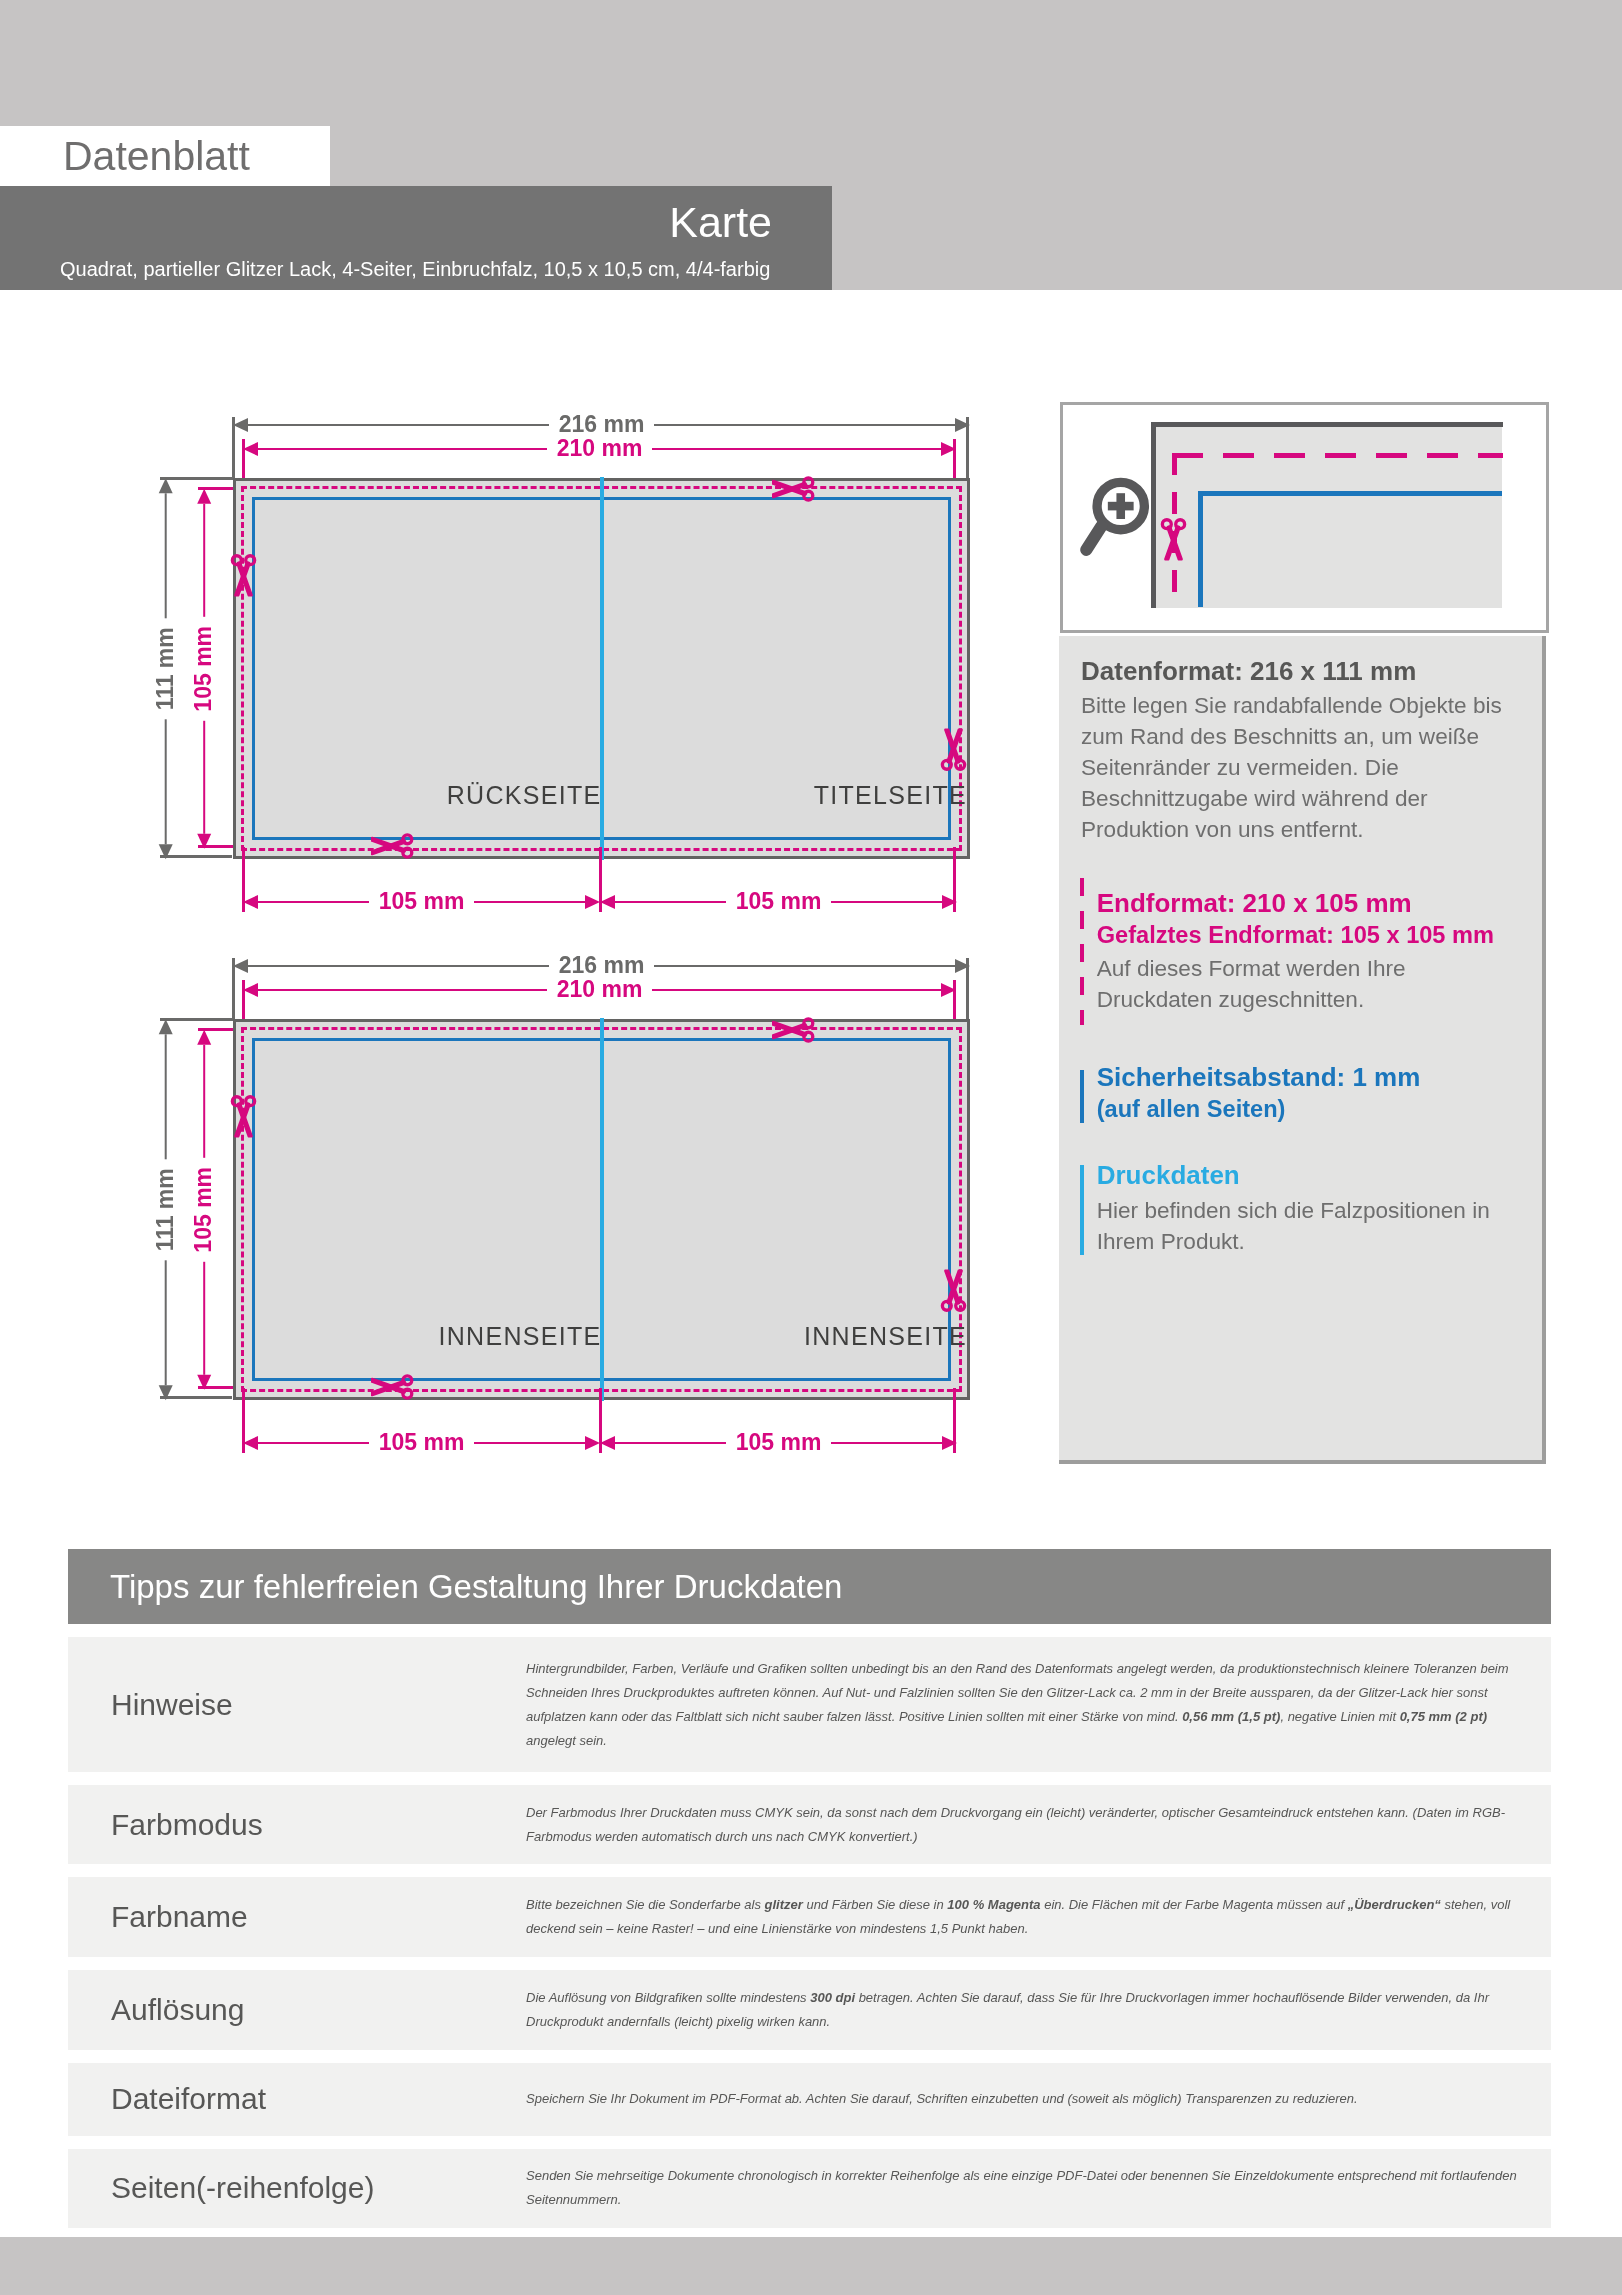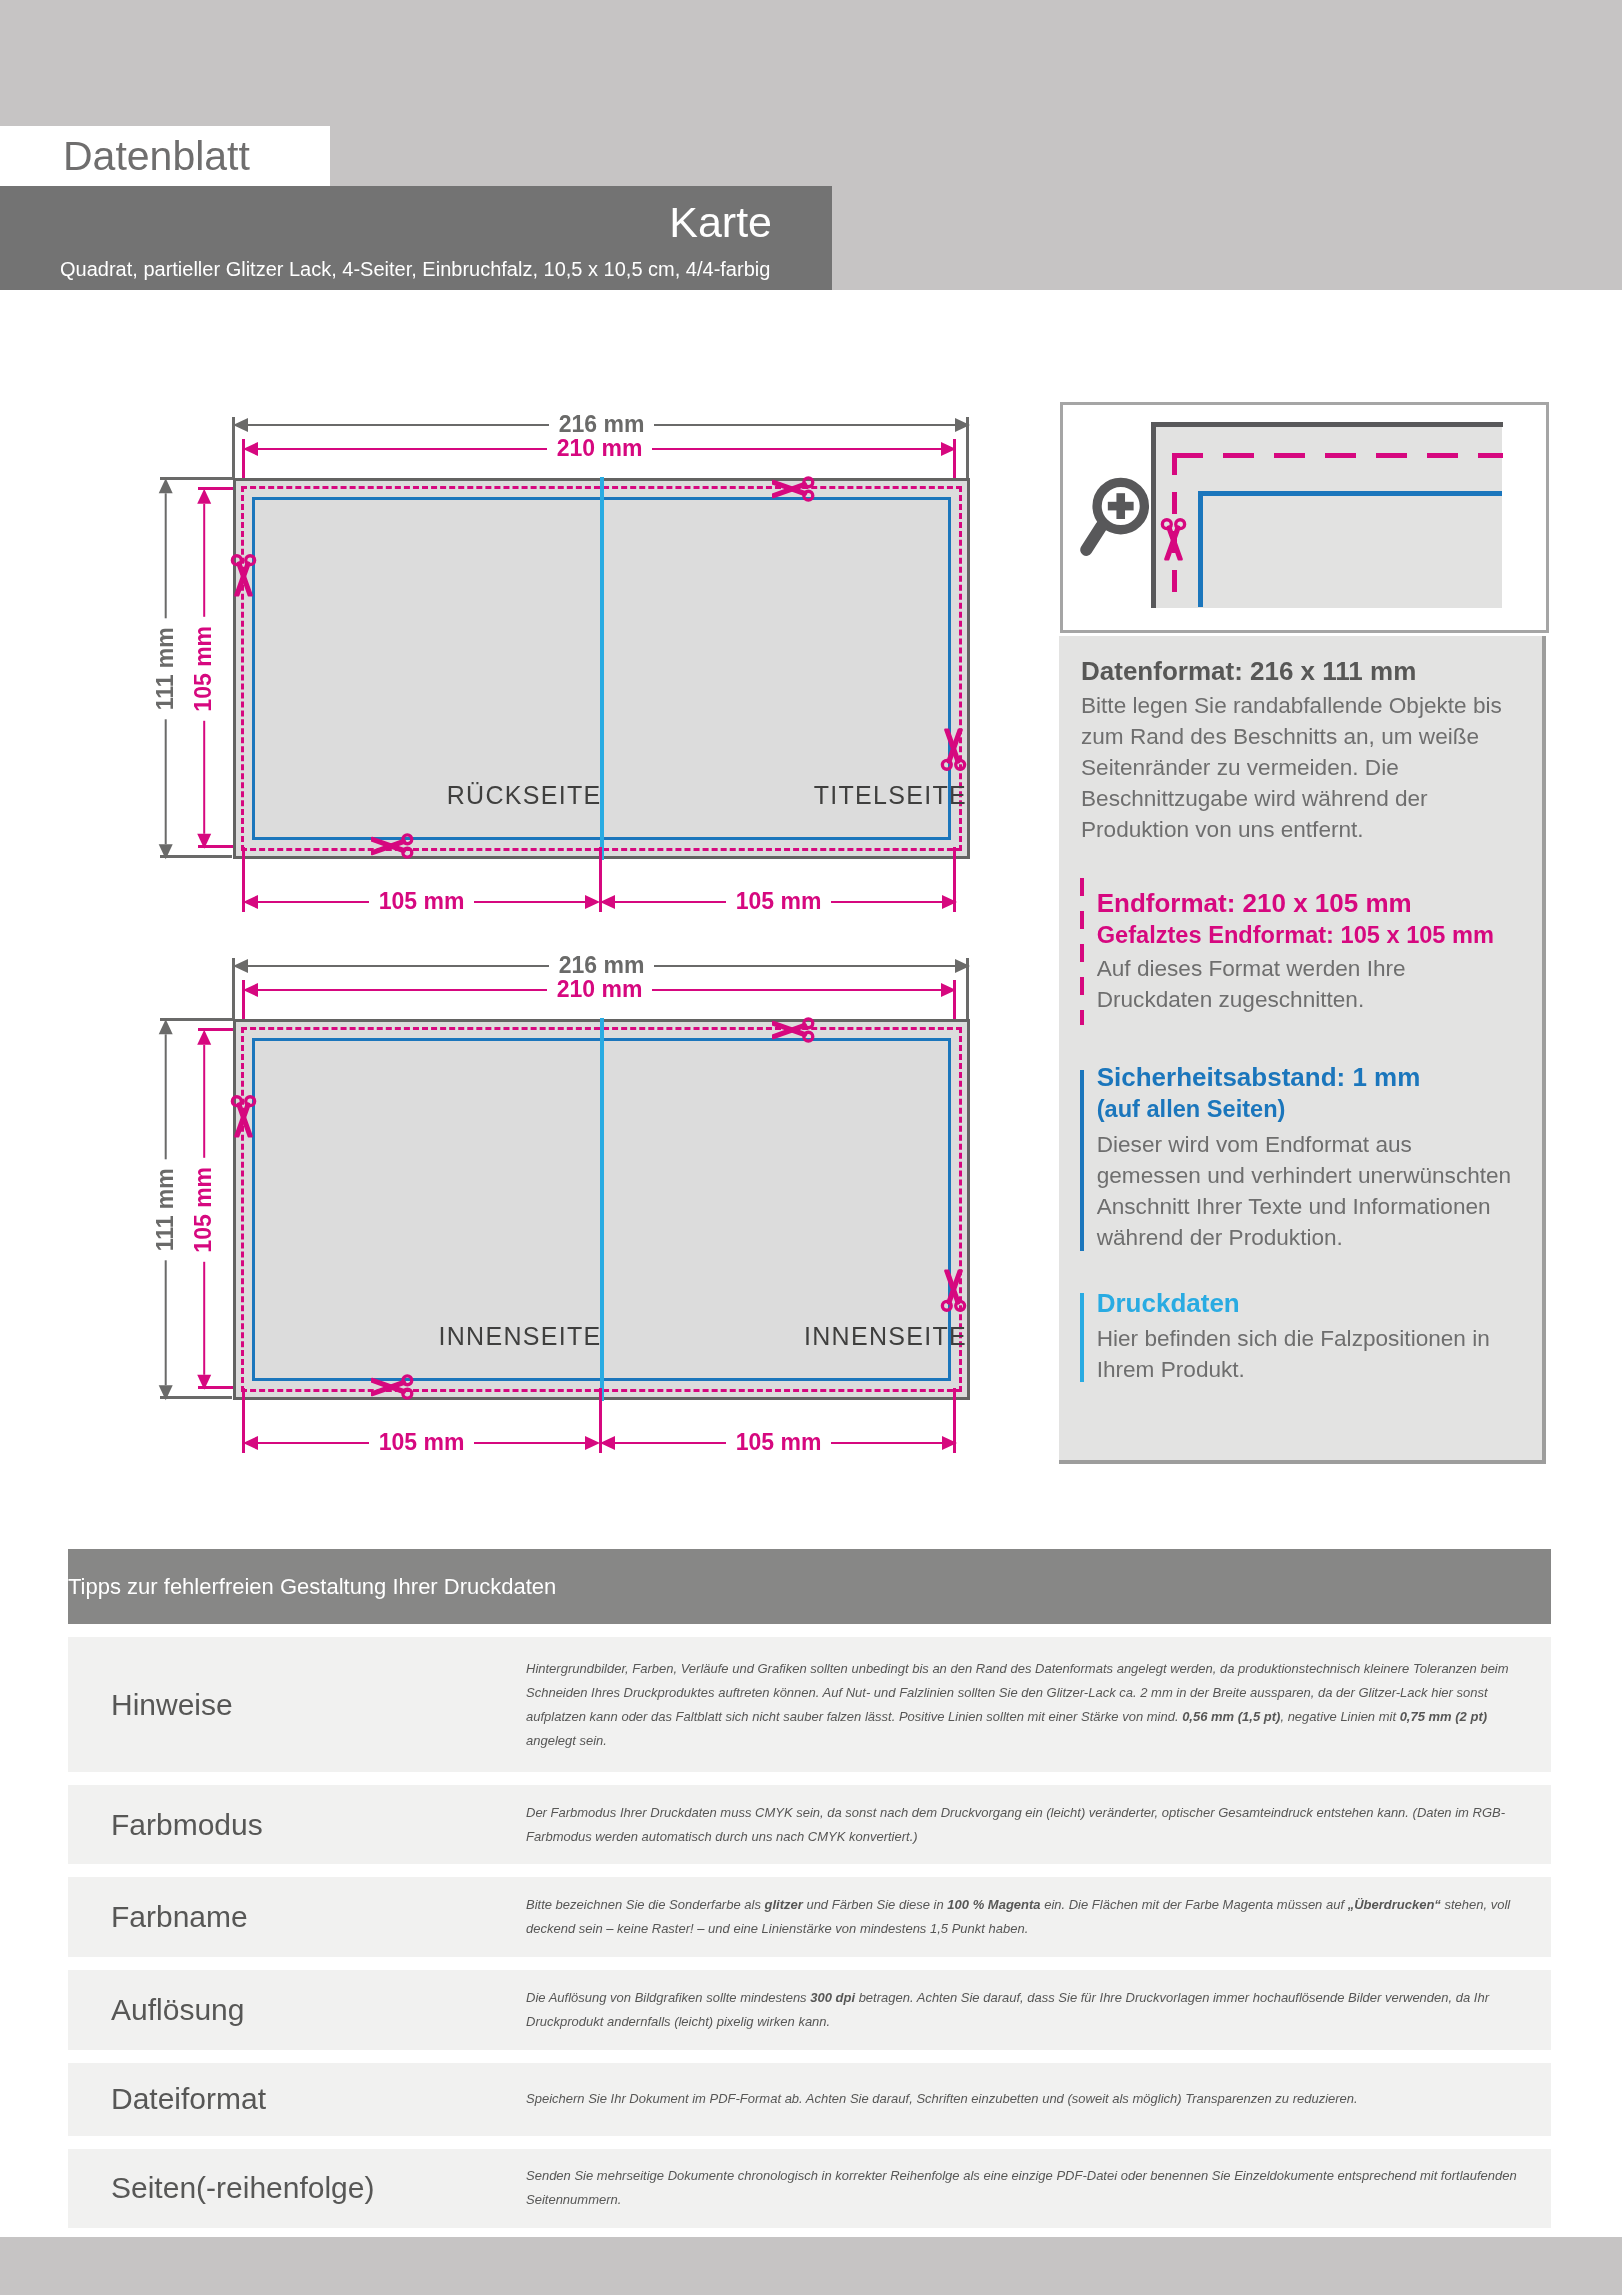--- a/index.html
+++ b/index.html
@@ -76,21 +76,21 @@
   .sec-sicherheit h3{color:#1b76bc;}
   .sec-sicherheit .sub{margin:1.3px 0 0 0;font-size:23.6px;font-weight:bold;color:#1b76bc;}
   .sec-falz{margin-top:35px;padding-left:15.7px;}
   .sec-falz .bar{top:5.2px;bottom:2.6px;background:#29abe2;}
   .sec-falz h3{color:#29abe2;}
   .gap2{margin-top:30px;}
 
   
   .tips{position:absolute;left:68px;top:1549px;width:1483px;}
   .tips-banner{height:75px;background:#878786;}
-  .tips-banner .tips-title{display:block;line-height:75px;font-size:22px;color:#ffffff;}
+  .tips-banner .tips-title{display:block;padding-left:42px;line-height:75px;font-size:33px;color:#ffffff;}
   .tip-row{position:relative;margin-top:13px;background:#f1f1f0;display:flex;align-items:center;}
   .tip-row:first-of-type{margin-top:15px;}
   .tip-label{position:absolute;left:43px;top:50%;transform:translateY(-50%);font-size:30px;color:#575756;white-space:nowrap;}
   .tip-text{margin:15.7px 19.6px 15.7px 458px;font-size:13px;line-height:24px;color:#575756;font-style:italic;}
   .row-hinweise{min-height:135px;} .row-farbmodus{min-height:72px;} .row-farbname{min-height:80px;}
   .row-aufloesung{min-height:69px;} .row-dateiformat{min-height:73px;} .row-seiten{min-height:75px;}
 
   .footer-band{position:absolute;left:0;top:2237px;width:1623px;height:59px;background:#c6c4c4;}
 </style>
 </head>
@@ -307,21 +307,20 @@
     <div class="ip-sec sec-endformat">
       <span class="bar"></span>
       <h3>Endformat: 210 x 105 mm</h3>
       <h4>Gefalztes Endformat: 105 x 105 mm</h4>
       <p>Auf dieses Format werden Ihre Druckdaten zugeschnitten.</p>
     </div>
     <div class="ip-sec sec-sicherheit">
       <span class="bar"></span>
       <h3>Sicherheitsabstand: 1 mm</h3>
       <p class="sub">(auf allen Seiten)</p>
-      <p>Dieser wird vom Endformat aus gemessen und verhindert unerwünschten Anschnitt Ihrer Texte und Informationen während der Produktion.</p>
     </div>
     <div class="ip-sec sec-falz">
       <span class="bar"></span>
       <h3>Druckdaten</h3>
       <p>Hier befinden sich die Falzpositionen in Ihrem Produkt.</p>
     </div>
   </aside>
 
   <div class="tips">
     <div class="tips-banner">

